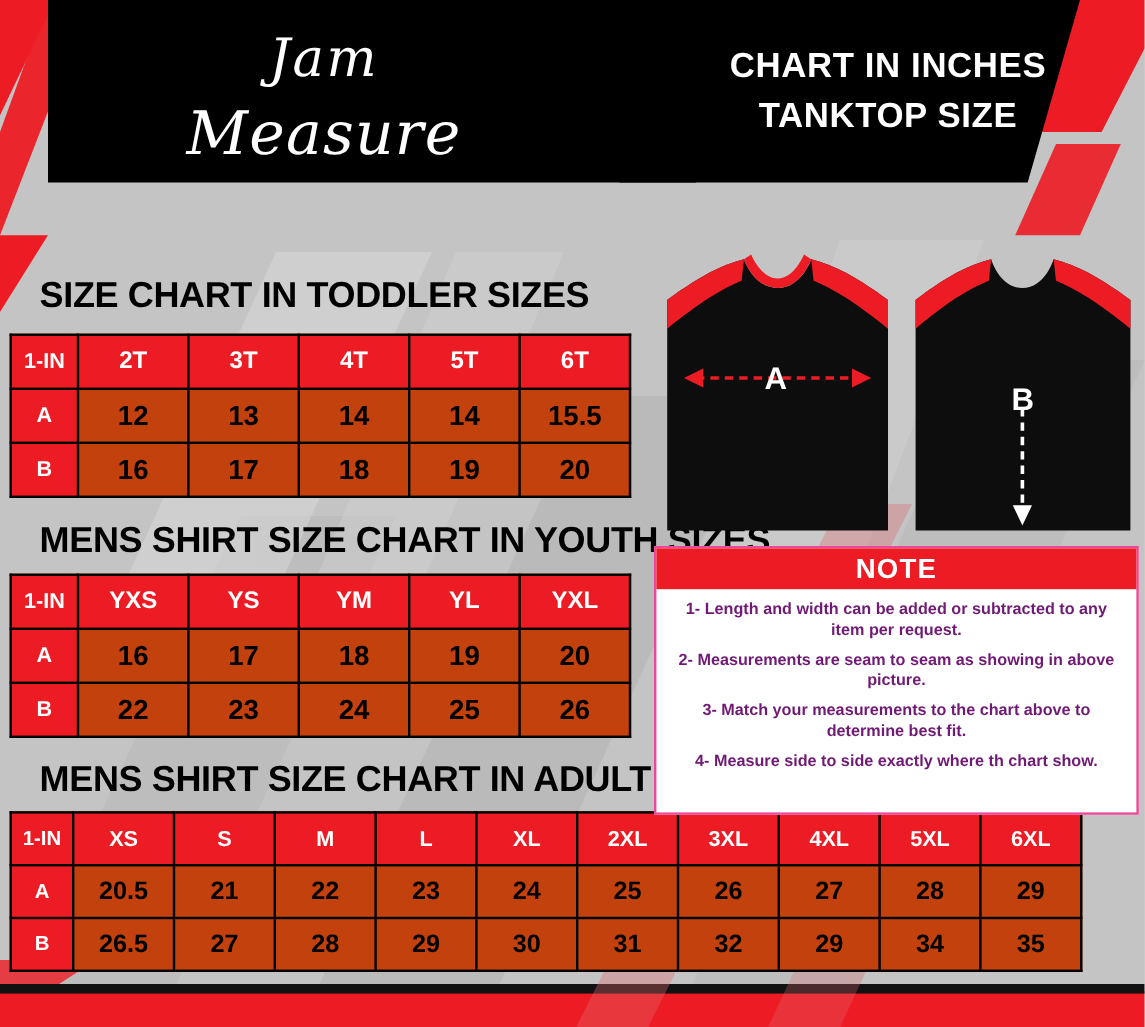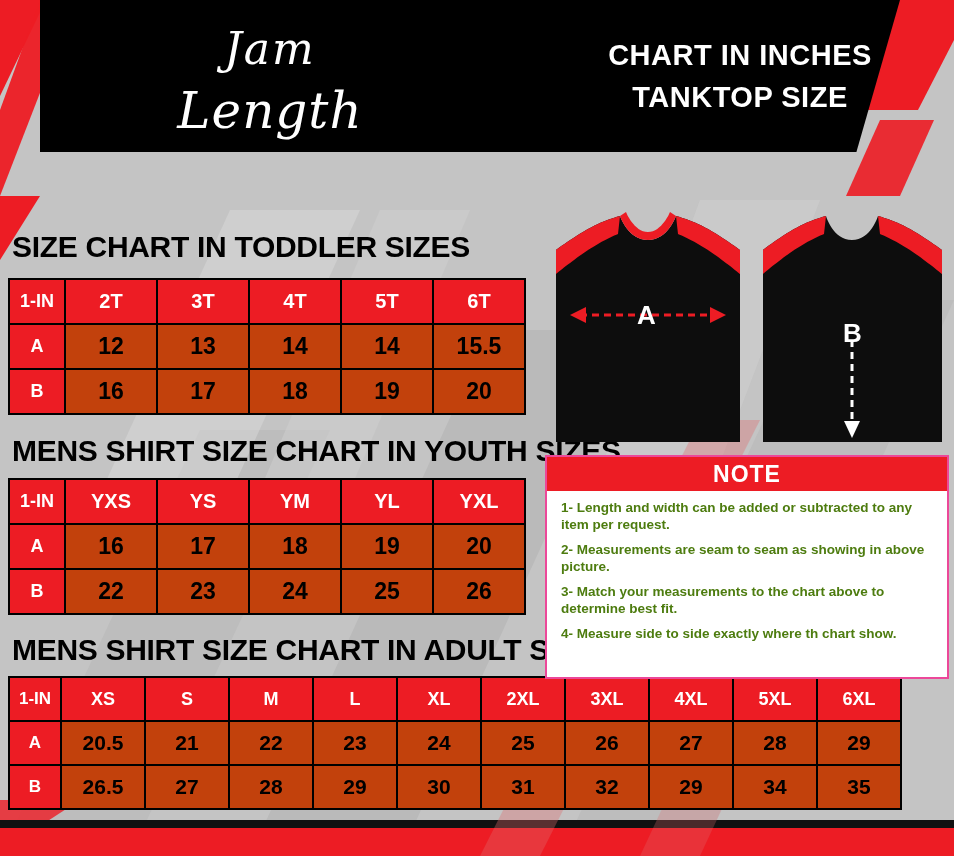--- a/index.html
+++ b/index.html
@@ -89,20 +89,21 @@
   }
 
   
   .section-title {
     position: absolute;
     font-weight: bold;
     font-size: 30px;
     color: #000;
     letter-spacing: -0.3px;
     white-space: nowrap;
+    margin-left: 21px;
   }
 
   
   table.sizetable {
     position: absolute;
     border-collapse: collapse;
     background: #c2410c;
   }
   table.sizetable td, table.sizetable th {
     border: 2px solid #000;
@@ -172,22 +173,22 @@
     text-align: center;
     line-height: 34px;
     letter-spacing: 1px;
   }
   .note-list {
     padding: 8px 14px 0 14px;
   }
   .note-item {
     font-size: 13.5px;
     font-weight: bold;
-    color: #4d7c0f;
-    text-align: left;
+    color: #701a75;
+    text-align: center;
     line-height: 17px;
     margin-bottom: 8px;
   }
 </style>
 </head>
 <body>
 
 <div id="page">
 
   <div class="bg-base"></div>
@@ -221,21 +222,21 @@
     <polygon points="820,470 880,470 700,856 640,856" fill="#e06b6e" opacity="0.28"></polygon>
   </svg>
 
   <div class="wm" style="left:700px; top:520px; font-size:48px; transform:rotate(90deg); transform-origin:left top; opacity:0.35;">JAM APPAREL</div>
 
   <div class="header">
     <div class="header-black"></div>
     <div class="header-black-2"></div>
     <div class="logo">
       <div class="logo-1">Jam</div>
-      <div class="logo-2">Length</div>
+      <div class="logo-2">Measure</div>
     </div>
     <div class="header-title">
       <div>CHART IN INCHES</div>
       <div>TANKTOP  SIZE</div>
     </div>
   </div>
 
   <div class="bg-shape" style="left:0; top:200px; width:954px; height:620px; background:transparent;"></div>
 
   <div class="section-title" style="left:12px; top:230px;">SIZE CHART IN TODDLER  SIZES</div>

